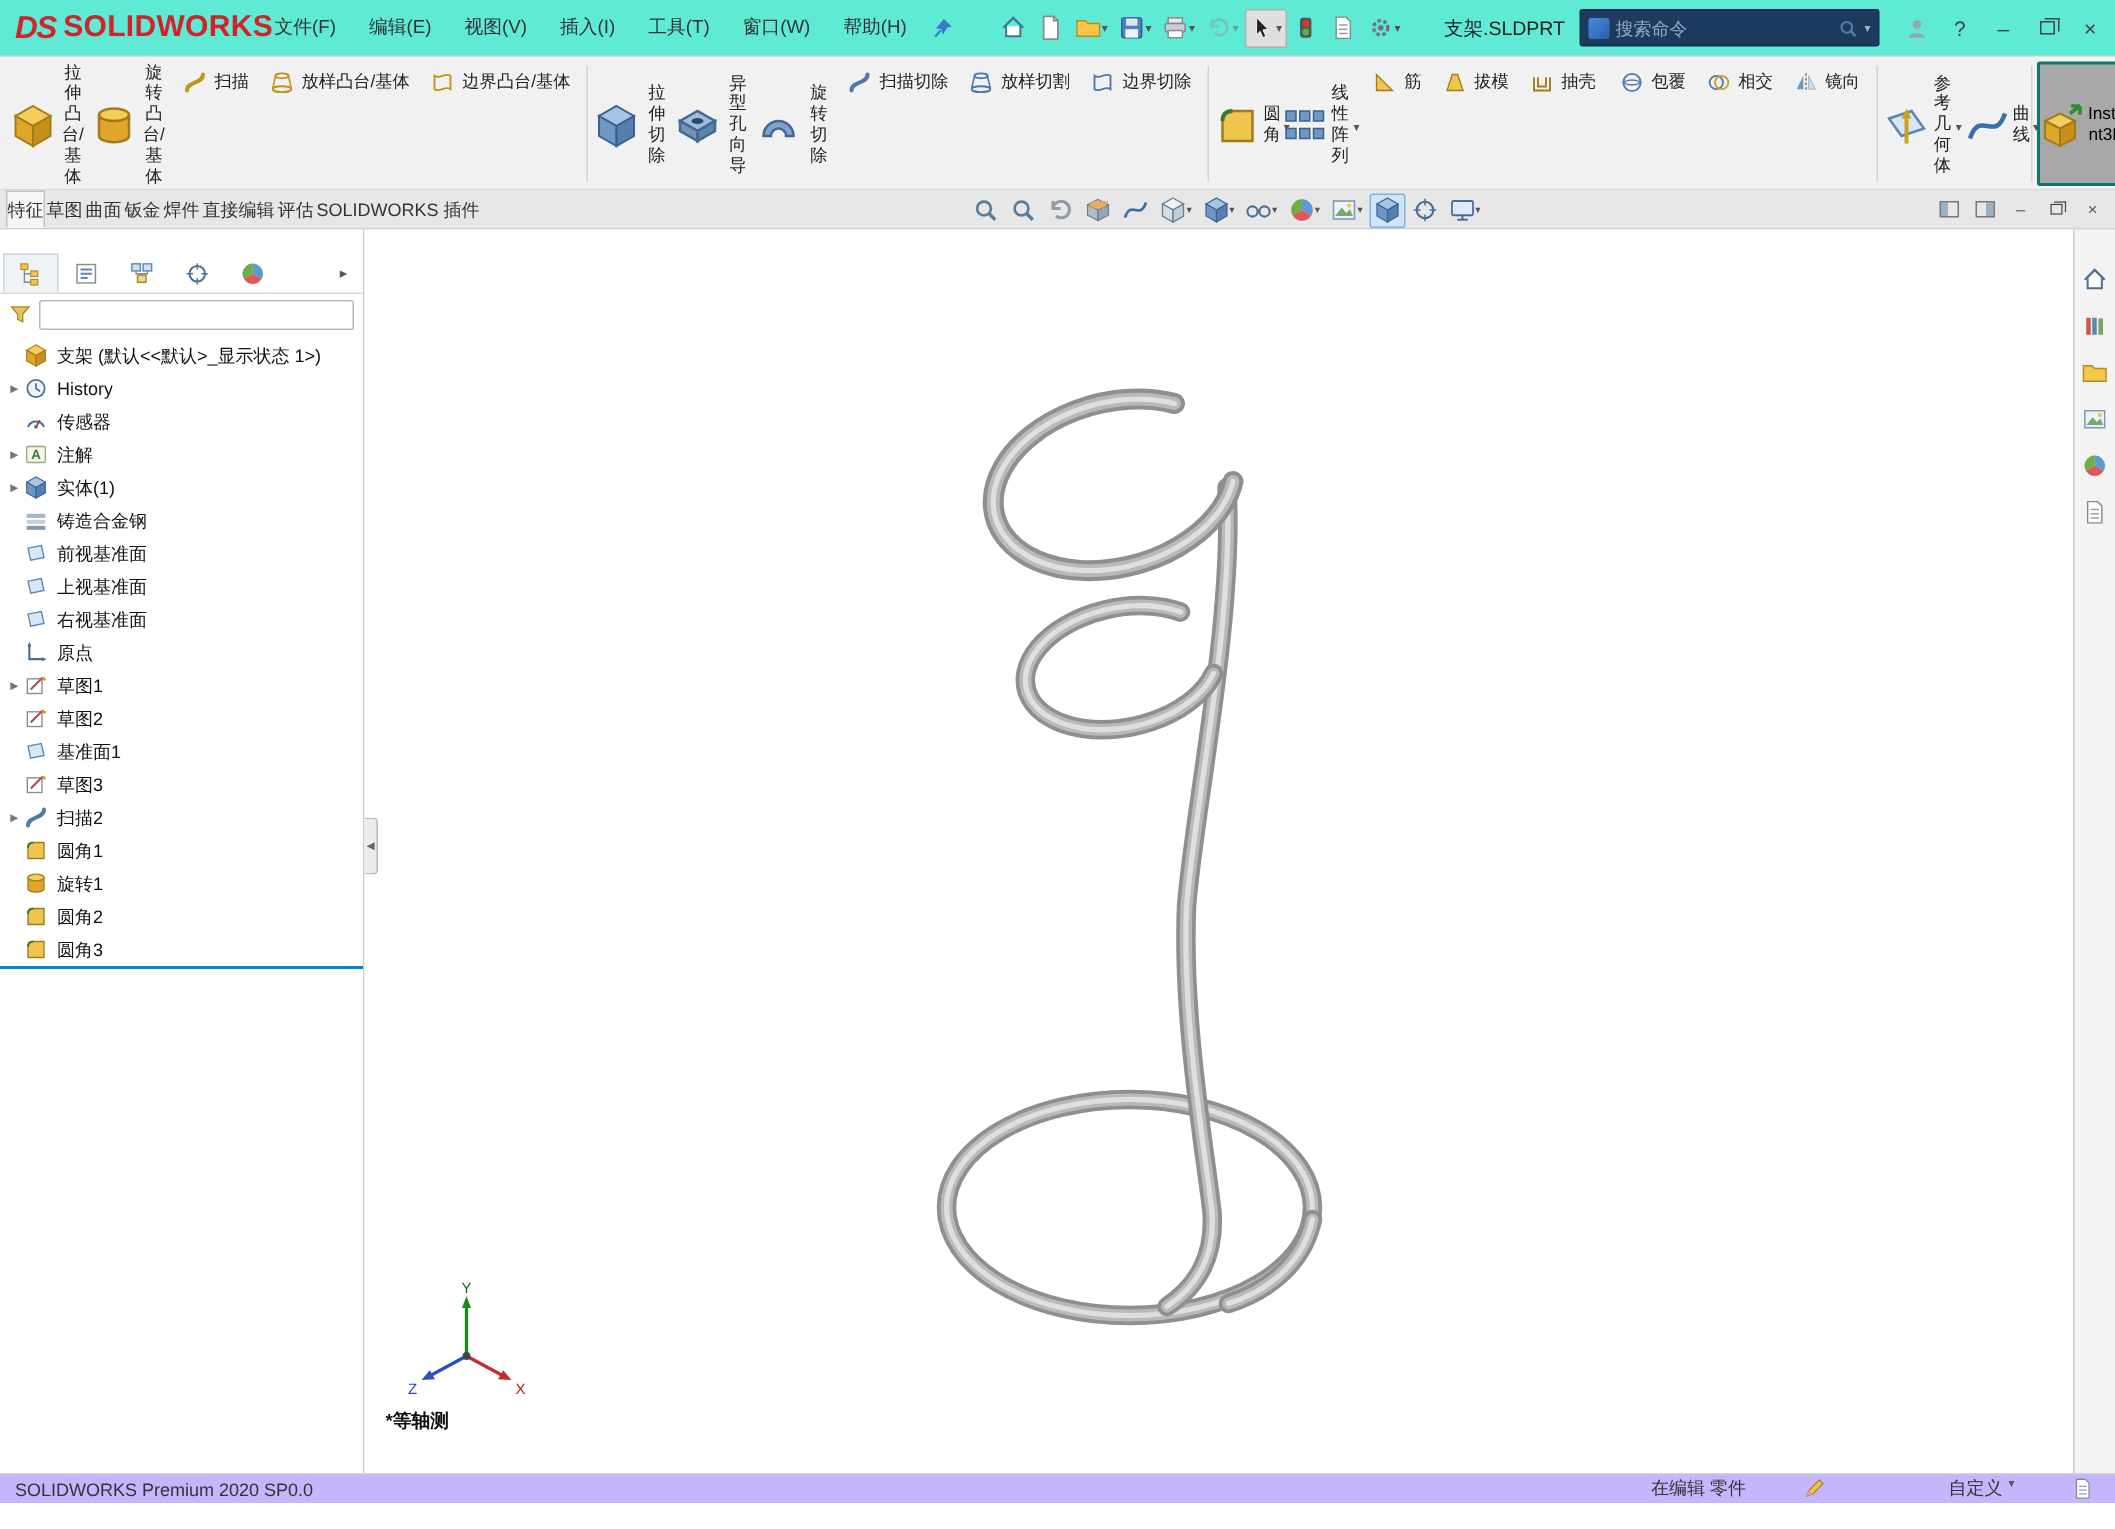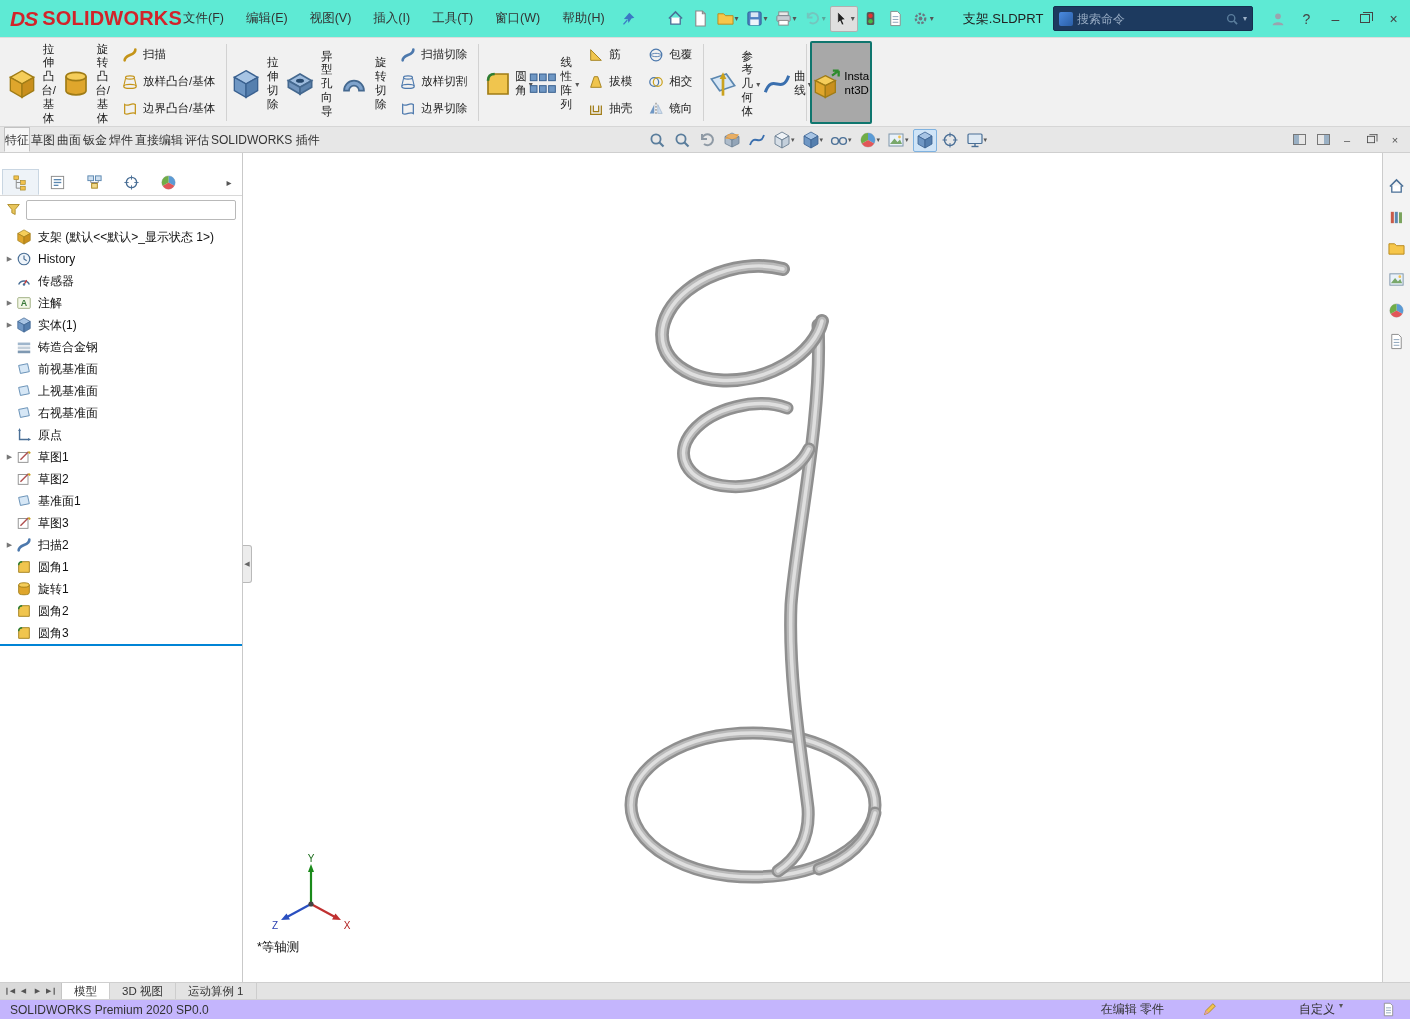--- a/index.html
+++ b/index.html
@@ -33,21 +33,21 @@
   .win-btn { width:29px; height:32px; display:flex; align-items:center; justify-content:center; color:#444; font-size:14px; }
   .restore-glyph { width:10px; height:9px; border:1px solid #444; position:relative; }
   .restore-glyph::before { content:""; position:absolute; left:2px; top:-3px; width:9px; height:8px; border:1px solid #444; border-bottom:none; border-left:none; }
 
   
   .ribbon { height:89px; flex:0 0 auto; background:#f1f1f1; border-bottom:1px solid #d6d6d6; display:flex; align-items:stretch; padding:3px 4px 2px 6px; }
   .rb-large { width:54px; flex:0 0 auto; display:flex; align-items:center; padding-top:3px; gap:1px; font-size:11.5px; line-height:1.2; text-align:center; color:#222; border:1px solid transparent; border-radius:2px; }
   .rb-ic svg { width:30px; height:30px; }
   .rb-lbl { word-break:break-all; padding:0 1px; }
   .rb-caret { font-size:8px; color:#555; line-height:7px; }
-  .rb-stack { display:flex; flex-direction:column; padding:1px 2px; gap:2px;text-align:center; }
+  .rb-stack { display:flex; padding:1px 2px; gap:2px;text-align:center; }
   .rb-small { display:flex; align-items:center; gap:5px; height:25px; padding:0 5px; font-size:11.5px; white-space:nowrap; color:#222; border-radius:2px; border:1px solid transparent; }
   .rb-ic-s svg { width:16px; height:16px; }
   .rb-sep { width:1px; background:#d2d2d2; margin:3px 3px; flex:0 0 auto; }
   .rb-large.instant { width:62px; background:#a8a8a8; border:2px solid #0f766e; color:#000; }
   .c-gold { color:#c49418; }
   .c-blue { color:#4d79ad; }
 
   
   .tabrow { height:26px; flex:0 0 auto; background:#e7e7e7; border-bottom:1px solid #cfcfcf; position:relative; display:flex; align-items:flex-end; padding-left:4px; }
   .rtab { padding:0 0; height:25px; line-height:24px; font-size:12px; color:#333; border:1px solid transparent; white-space:nowrap; }
@@ -82,21 +82,21 @@
   .tr-icon { width:17px; height:17px; margin-right:5px; flex:0 0 auto; }
   .tr-icon svg { width:16px; height:16px; }
   .tr-label { overflow:hidden; text-overflow:ellipsis; }
   .fm-divider { flex:0 0 auto; border-top:2px solid #0084d6; }
   .fm-rest { flex:1; background:#fff; }
   .panel-handle { position:absolute; left:243px; top:392px; width:9px; height:38px; background:#ececec; border:1px solid #b9b9b9; border-left:none; border-radius:0 3px 3px 0; display:flex; align-items:center; justify-content:center; font-size:7px; color:#666; z-index:6; }
 
   .graphics { flex:1; position:relative; background:#fff; overflow:hidden; }
   .model-svg { position:absolute; inset:0; width:100%; height:100%; }
   .triad { position:absolute; left:26px; bottom:44px; width:84px; height:84px; }
-  .view-label { position:absolute; left:14px; bottom:26px; font-size:12.5px; font-weight:normal; color:#111; }
+  .view-label { position:absolute; left:14px; bottom:26px; font-size:12.5px; font-weight:bold; color:#111; }
 
   .task-pane { width:28px; flex:0 0 auto; background:#f3f3f3; border-left:1px solid #ccc; display:flex; flex-direction:column; align-items:center; padding-top:22px; gap:9px; }
   .tp-btn { width:22px; height:22px; display:flex; align-items:center; justify-content:center; border-radius:2px; border:1px solid transparent; }
   .tp-btn svg { width:17px; height:17px; }
 
   
   .bottom-bar { height:17px; flex:0 0 auto; background:#e3e3e3; border-top:1px solid #cfcfcf; display:flex; align-items:stretch; font-size:11.5px; }
   .bb-nav { display:flex; align-items:center; padding:0 3px; gap:1px; background:#dadada; border-right:1px solid #c5c5c5; }
   .bb-nav span { font-size:7px; color:#555; width:13px; text-align:center; }
   .bb-tab { padding:0 12px; display:flex; align-items:center; color:#333; border-right:1px solid #cdcdcd; white-space:nowrap; }
@@ -1059,31 +1059,20 @@
           </svg>
         </span>
       <span class="tp-btn">
           <svg>
             <use href="#sy-doclines"></use>
           </svg>
         </span>
     </aside>
   </div>
 
-  <div class="bottom-bar">
-    <div class="bb-nav">
-      <span>❙◀</span>
-      <span>◀</span>
-      <span>▶</span>
-      <span>▶❙</span>
-    </div>
-    <span class="bb-tab active">模型</span>
-    <span class="bb-tab">3D 视图</span>
-    <span class="bb-tab">运动算例 1</span>
-  </div>
 
   <div class="status-bar">
     <span>SOLIDWORKS Premium 2020 SP0.0</span>
     <div class="sb-right">
       <span>在编辑 零件</span>
       <span>
           <svg>
             <use href="#sy-pencil"></use>
           </svg>
         </span>

